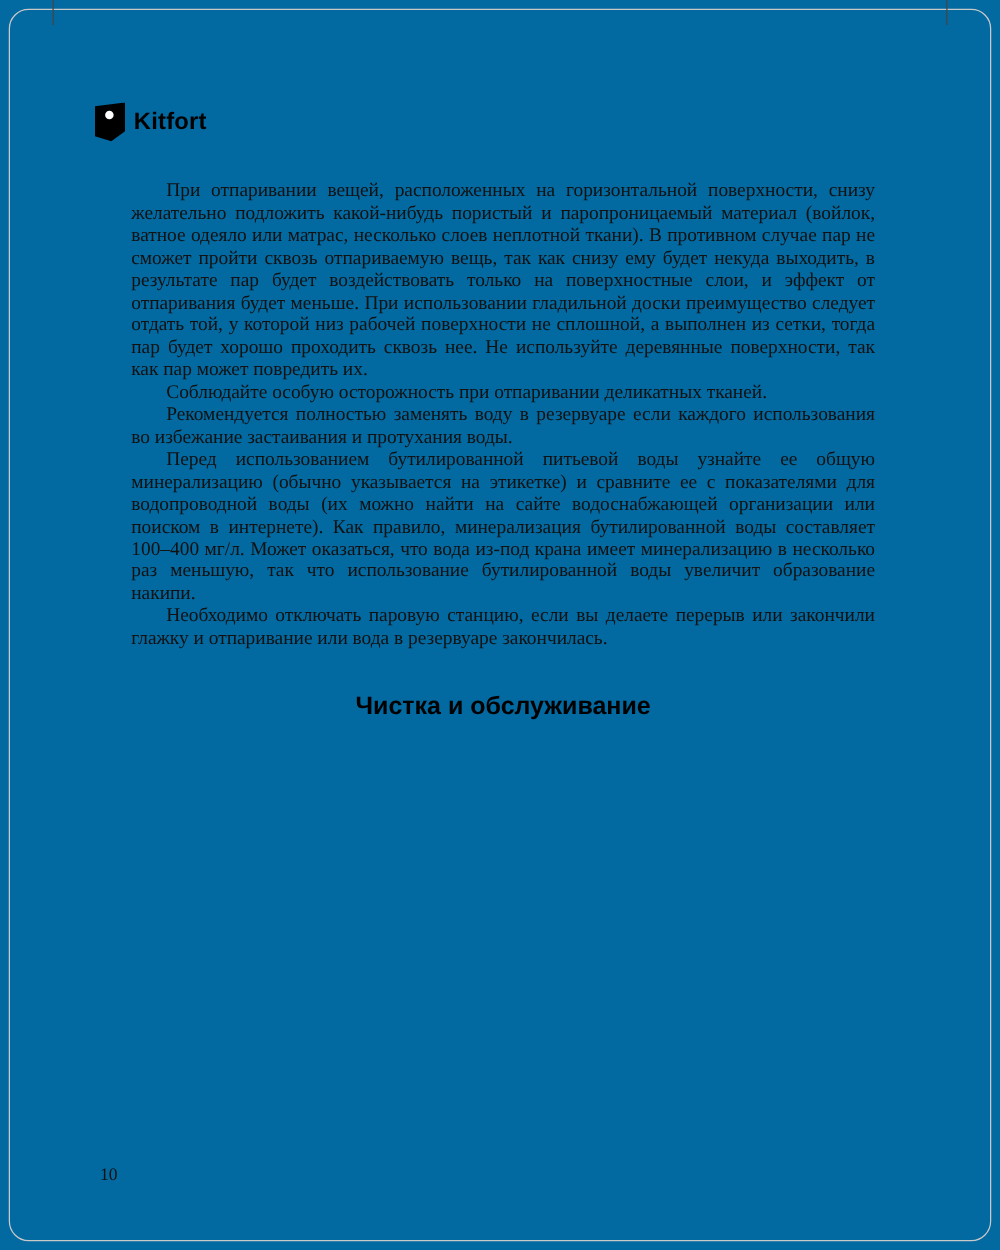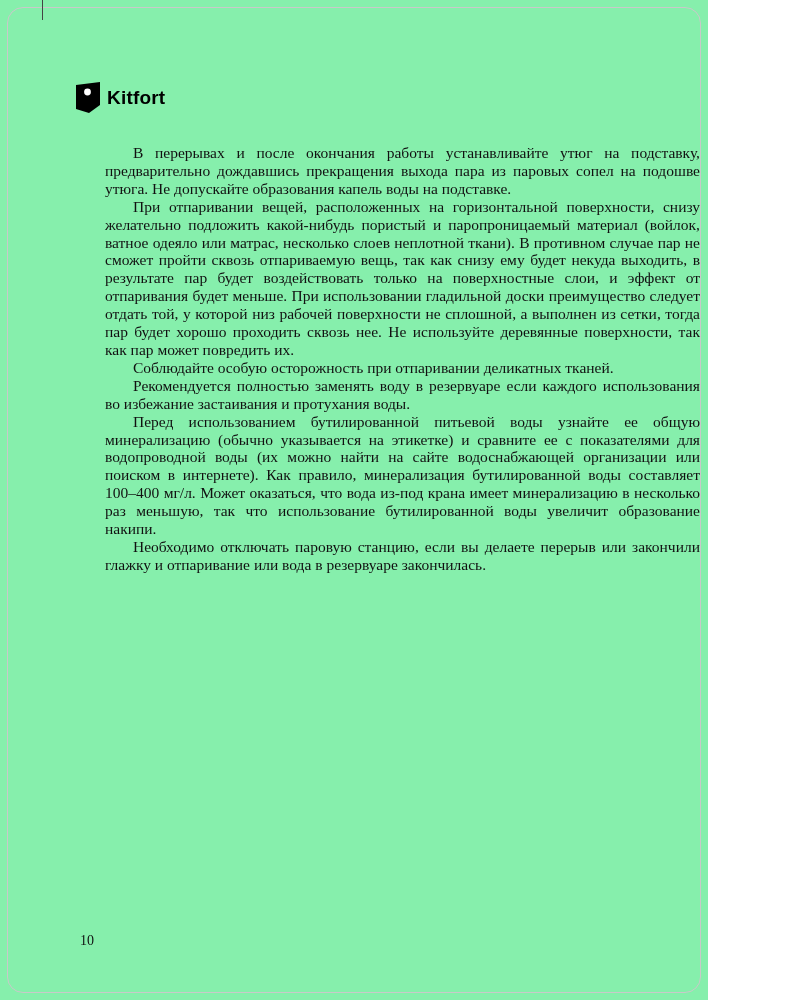--- a/index.html
+++ b/index.html
@@ -2,23 +2,23 @@
 <html lang="ru"><head>
 <meta charset="utf-8">
 <style>
   html, body {
     margin: 0;
     padding: 0;
     background: #ffffff;
   }
   .page {
     position: relative;
-    width: 708px;
+    width: 800px;
     height: 1000px;
-    background: #86efac;
+    background: #0369a1;
     overflow: hidden;
     font-family: "Liberation Serif", serif;
     color: #111111;
   }
   .page-border {
     position: absolute;
     left: 7px;
     top: 7px;
     right: 7px;
     bottom: 7px;
@@ -100,25 +100,25 @@
     <span class="logo-mark">
       <svg width="24" height="31" viewBox="0 0 24 31" xmlns="http://www.w3.org/2000/svg">
         <polygon points="0,3 24,0 24,23 13,31 0,27" fill="#000000"></polygon>
         <circle cx="11.5" cy="10" r="3.4" fill="#ffffff"></circle>
       </svg>
     </span>
     <span class="logo-word">Kitfort</span>
   </div>
 
   <div class="content">
-    <p>В перерывах и после окончания работы устанавливайте утюг на подставку, предварительно дождавшись прекращения выхода пара из паровых сопел на подошве утюга. Не допускайте образования капель воды на подставке.</p>
     <p>При отпаривании вещей, расположенных на горизонтальной поверхности, снизу желательно подложить какой-нибудь пористый и паропроницаемый материал (войлок, ватное одеяло или матрас, несколько слоев неплотной ткани). В противном случае пар не сможет пройти сквозь отпариваемую вещь, так как снизу ему будет некуда выходить, в результате пар будет воздействовать только на поверхностные слои, и эффект от отпаривания будет меньше. При использовании гладильной доски преимущество следует отдать той, у которой низ рабочей поверхности не сплошной, а выполнен из сетки, тогда пар будет хорошо проходить сквозь нее. Не используйте деревянные поверхности, так как пар может повредить их.</p>
     <p>Соблюдайте особую осторожность при отпаривании деликатных тканей.</p>
     <p>Рекомендуется полностью заменять воду в резервуаре если каждого использования во избежание застаивания и протухания воды.</p>
     <p>Перед использованием бутилированной питьевой воды узнайте ее общую минерализацию (обычно указывается на этикетке) и сравните ее с показателями для водопроводной воды (их можно найти на сайте водоснабжающей организации или поиском в интернете). Как правило, минерализация бутилированной воды составляет 100–400 мг/л. Может оказаться, что вода из-под крана имеет минерализацию в несколько раз меньшую, так что использование бутилированной воды увеличит образование накипи.</p>
     <p>Необходимо отключать паровую станцию, если вы делаете перерыв или закончили глажку и отпаривание или вода в резервуаре закончилась.</p>
 
+    <h2 class="section-heading">Чистка и обслуживание</h2>
 
   </div>
 
   <div class="page-number">10</div>
 
 </div>
 
 </body></html>

